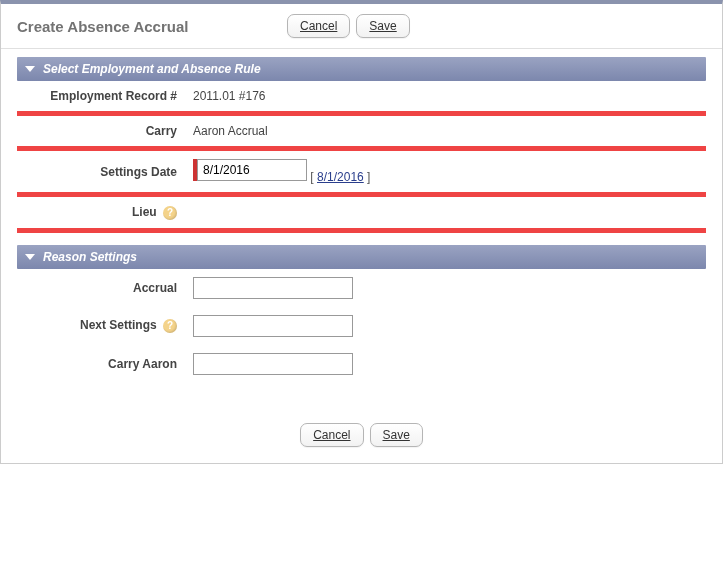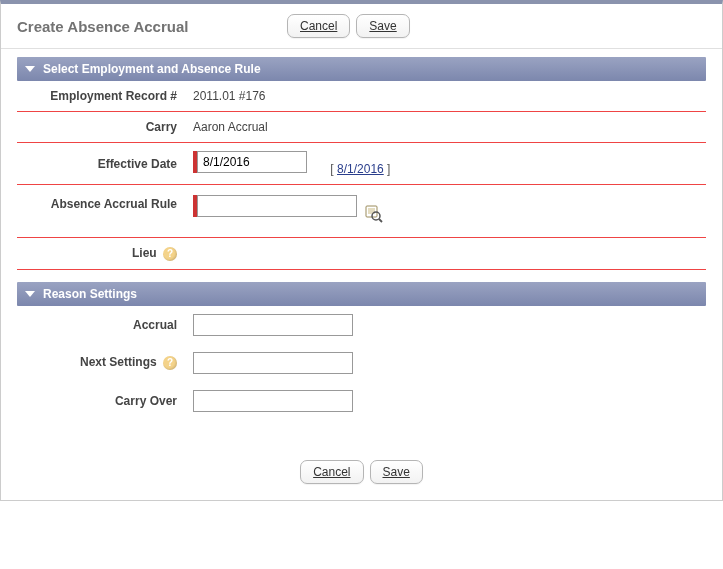--- a/index.html
+++ b/index.html
@@ -54,38 +54,39 @@
       background: #8a94b8;
       background: linear-gradient(to bottom, #9aa3c2, #7c87ad);
       color: #fff;
       font-weight: bold;
       padding: 5px 8px;
       display: flex;
       align-items: center;
       font-size: 12px;
       margin-bottom: 0;
       border-radius: 1px;
+      font-style: italic;
     }
     .section-header .triangle {
       width: 0;
       height: 0;
       border-left: 5px solid transparent;
       border-right: 5px solid transparent;
       border-top: 6px solid #fff;
       margin-right: 8px;
     }
     .form-table {
       width: 100%;
       border-collapse: collapse;
       margin-bottom: 12px;
     }
     .form-table td {
       padding: 8px 6px;
       vertical-align: middle;
-      border-bottom: 1px solid #ef4444;
+      border-bottom: 5px solid #ef4444;
     }
     .form-table.noborder td {
       border-bottom: none;
       margin-top: 32px;
     }
     .form-table td.label-cell {
       width: 170px;
       text-align: right;
       font-weight: bold;
       color: #444;
@@ -115,21 +116,21 @@
       align-items: stretch;
     }
     .input-wrap .req-marker {
       height: auto;
     }
     .input-wrap .text-input {
       height: auto;
     }
     .date-secondary {
       color: #555;
-      margin-left: 20px;
+      margin-left: 0;
     }
     .date-link {
       color: #2a3e8c;
       text-decoration: underline;
       cursor: pointer;
     }
     .help-icon {
       display: inline-block;
       width: 14px;
       height: 14px;
@@ -183,51 +184,32 @@
       <tbody>
           <tr>
         <td class="label-cell">Employment Record #</td>
         <td class="value-cell">2011.01 #176</td>
       </tr>
       <tr>
         <td class="label-cell">Carry</td>
         <td class="value-cell">Aaron Accrual</td>
       </tr>
       <tr>
-        <td class="label-cell">Effective Date</td>
+        <td class="label-cell">Settings Date</td>
         <td class="value-cell">
           <span class="input-wrap">
             <span class="req-marker"></span>
             <input class="text-input" style="width: 110px;" type="text" value="8/1/2016">
           </span>
           <span class="date-secondary">
             [ <span class="date-link">8/1/2016</span> ]
           </span>
         </td>
       </tr>
       <tr>
-        <td class="label-cell" style="vertical-align:top; padding-top:12px;">Absence Accrual Rule</td>
-        <td class="value-cell" style="padding-top:10px; padding-bottom:14px;">
-          <span class="input-wrap">
-            <span class="req-marker"></span>
-            <input class="text-input" style="width: 160px;" type="text" value="">
-          </span>
-          <span class="lookup-icon">
-            <svg width="18" height="18" viewBox="0 0 18 18">
-              <rect x="1" y="1" width="11" height="11" rx="1" fill="#fff" stroke="#9a8b5a" stroke-width="1"></rect>
-              <line x1="3" y1="4" x2="10" y2="4" stroke="#c9b981" stroke-width="1"></line>
-              <line x1="3" y1="6" x2="10" y2="6" stroke="#c9b981" stroke-width="1"></line>
-              <line x1="3" y1="8" x2="10" y2="8" stroke="#c9b981" stroke-width="1"></line>
-              <circle cx="11" cy="11" r="4" fill="none" stroke="#555" stroke-width="1.5"></circle>
-              <line x1="14" y1="14" x2="17" y2="17" stroke="#555" stroke-width="1.8"></line>
-            </svg>
-          </span>
-        </td>
-      </tr>
-      <tr>
         <td class="label-cell">
           <span>Lieu</span>
           <span class="help-icon">?</span>
         </td>
         <td class="value-cell"></td>
       </tr>
     </tbody>
       </table>
 
     <div class="section-header">
@@ -246,21 +228,21 @@
       <tr>
         <td class="label-cell">
           <span>Next Settings</span>
           <span class="help-icon">?</span>
         </td>
         <td class="value-cell">
           <input class="text-input" style="width: 160px;" type="text" value="">
         </td>
       </tr>
       <tr>
-        <td class="label-cell">Carry Over</td>
+        <td class="label-cell">Carry Aaron</td>
         <td class="value-cell">
           <input class="text-input" style="width: 160px;" type="text" value="">
         </td>
       </tr>
     </tbody>
       </table>
 
   </div>
 
   <div class="footer-bar">

